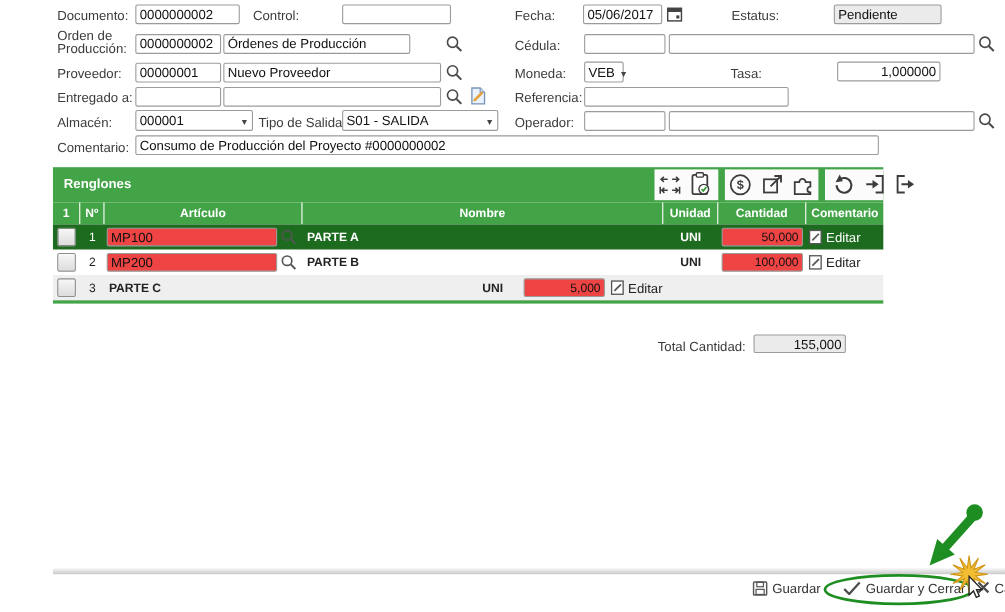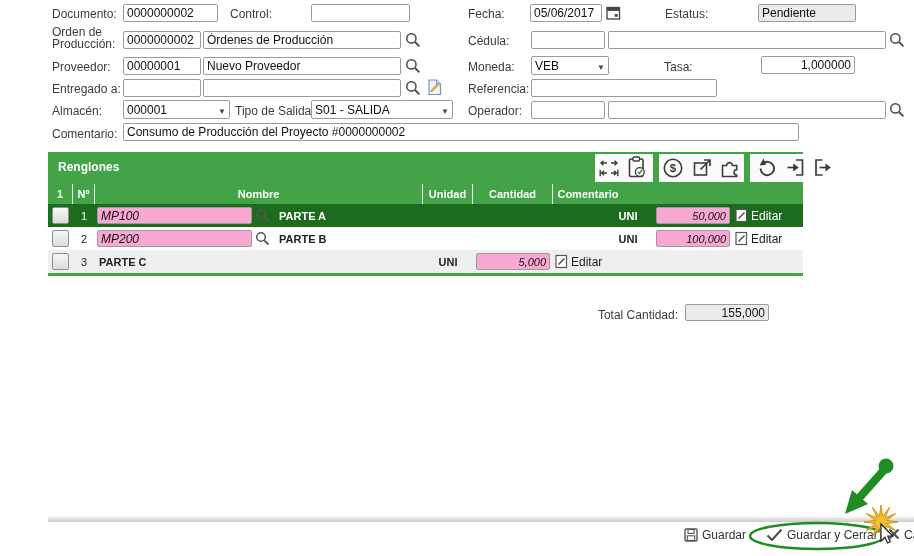--- a/index.html
+++ b/index.html
@@ -32,21 +32,21 @@
   .c1{width:25px;justify-content:center;}
   .c2{width:22px;justify-content:center;}
   .c3{width:180px;}
   .c4{width:328px;padding-left:4px;font-weight:bold;}
   .c5{width:50px;justify-content:center;font-weight:bold;}
   .c6{width:80px;}
   .c7{width:70px;}
   .rowsel{width:17px;height:17px;border:1px solid #8f8f8f;border-radius:2px;
           background:linear-gradient(#f7f7f7,#dcdcdc);padding:0;cursor:pointer;}
   .cellinp{box-sizing:border-box;height:17px;width:155px;margin-left:2px;border:1px solid #9b9b9b;border-radius:2px;
-           font-family:"Liberation Sans",sans-serif;font-size:12px;padding:0 3px;background:#f9a8d4;color:#111;font-style:italic;}
+           font-family:"Liberation Sans",sans-serif;font-size:12px;padding:0 3px;background:#ef4444;color:#111;}
   .cellinp.qty{width:74px;text-align:right;margin-left:3px;font-size:11px;}
   .sicon{margin-left:3px;line-height:0;cursor:pointer;}
   .eicon{margin-left:2px;line-height:0;cursor:pointer;}
   .elink{margin-left:3px;font-size:12px;cursor:pointer;}
   .greenline{position:absolute;left:0;top:273px;width:755px;height:3px;background:#42a446;}
   
   .sep{position:absolute;left:0;top:516px;width:914px;height:6px;background:linear-gradient(#fdfdfd,#c9c9c9);}
   .fbtn{position:absolute;display:flex;align-items:flex-start;gap:4px;font-size:12px;color:#333;cursor:pointer;}
   .overlay{position:absolute;left:0;top:0;width:914px;height:556px;pointer-events:none;z-index:50;}
 </style>
@@ -66,21 +66,21 @@
         <rect x="1" y="2.5" width="12.5" height="11.5" fill="#fff" stroke="#444" stroke-width="1.3"></rect>
         <rect x="1" y="2.5" width="12.5" height="3.4" fill="#444"></rect>
         <rect x="8.8" y="9" width="2.8" height="2.8" fill="#444"></rect>
       </svg>
   </span>
   <span class="lbl" style="left:617px;top:7px">Estatus:</span>
   <input class="inp ro" style="left: 710px; top: 4px; width: 98px;" readonly="" value="Pendiente">
 
   <span class="lbl wrap" style="left:4px;top:26px;width:70px">Orden de Producción:</span>
   <input class="inp" style="left: 75px; top: 31px; width: 78px;" value="0000000002">
-  <input class="inp" style="left: 155px; top: 31px; width: 198px;" value="Órdenes de Producción">
+  <input class="inp" style="left: 155px; top: 31px; width: 170px;" value="Órdenes de Producción">
   <span class="icon" style="left:357px;top:32px">
     <svg width="16" height="16" viewBox="0 0 16 16">
         <circle cx="6.4" cy="6.4" r="4.6" fill="none" stroke="#4a4a4a" stroke-width="1.5"></circle>
         <line x1="10" y1="10" x2="14.4" y2="14.4" stroke="#4a4a4a" stroke-width="1.8"></line>
       </svg>
   </span>
   <span class="lbl" style="left:420px;top:34px">Cédula:</span>
   <input class="inp" style="left: 483px; top: 31px; width: 74px;" value="">
   <input class="inp" style="left: 560px; top: 31px; width: 278px;" value="">
   <span class="icon" style="left:841px;top:32px">
@@ -93,21 +93,21 @@
   <span class="lbl" style="left:4px;top:60px">Proveedor:</span>
   <input class="inp" style="left: 75px; top: 57px; width: 78px;" value="00000001">
   <input class="inp" style="left: 155px; top: 57px; width: 198px;" value="Nuevo Proveedor">
   <span class="icon" style="left:357px;top:58px">
     <svg width="16" height="16" viewBox="0 0 16 16">
         <circle cx="6.4" cy="6.4" r="4.6" fill="none" stroke="#4a4a4a" stroke-width="1.5"></circle>
         <line x1="10" y1="10" x2="14.4" y2="14.4" stroke="#4a4a4a" stroke-width="1.8"></line>
       </svg>
   </span>
   <span class="lbl" style="left:420px;top:60px">Moneda:</span>
-  <div class="sel" style="left:483px;top:56px;width:78px">
+  <div class="sel" style="left:483px;top:56px;width:36px">
     <span>VEB</span>
       <span class="arr"></span>
   </div>
   <span class="lbl" style="left:616px;top:60px">Tasa:</span>
   <input class="inp num" style="left: 713px; top: 56px; width: 94px;" value="1,000000">
 
   <span class="lbl" style="left:4px;top:82px">Entregado a:</span>
   <input class="inp" style="left: 75px; top: 79px; width: 78px;" value="">
   <input class="inp" style="left: 155px; top: 79px; width: 198px;" value="">
   <span class="icon" style="left:357px;top:80px">
@@ -206,20 +206,21 @@
     <svg width="22" height="21" viewBox="0 0 22 21">
         <path d="M9.5,3 H3 v15 h6.5" fill="none" stroke="#3c3c3c" stroke-width="1.7"></path>
         <line x1="6.5" y1="10.5" x2="13" y2="10.5" stroke="#3c3c3c" stroke-width="1.7"></line>
         <polygon points="18,10.5 12.4,6.6 12.4,14.4" fill="#3c3c3c"></polygon>
       </svg>
   </span>
 
   <div class="thead">
     <div class="th c1">1</div>
     <div class="th c2">Nº</div>
+    <div class="th c3">Artículo</div>
     <div class="th c4" style="justify-content:center;padding-left:0;">Nombre</div>
     <div class="th c5">Unidad</div>
     <div class="th c6" style="justify-content:center;">Cantidad</div>
     <div class="th c7" style="justify-content:center;">Comentario</div>
   </div>
 
   <div class="trow r1" style="top:204px">
     <div class="td c1">
         <button class="rowsel"></button>
       </div>

